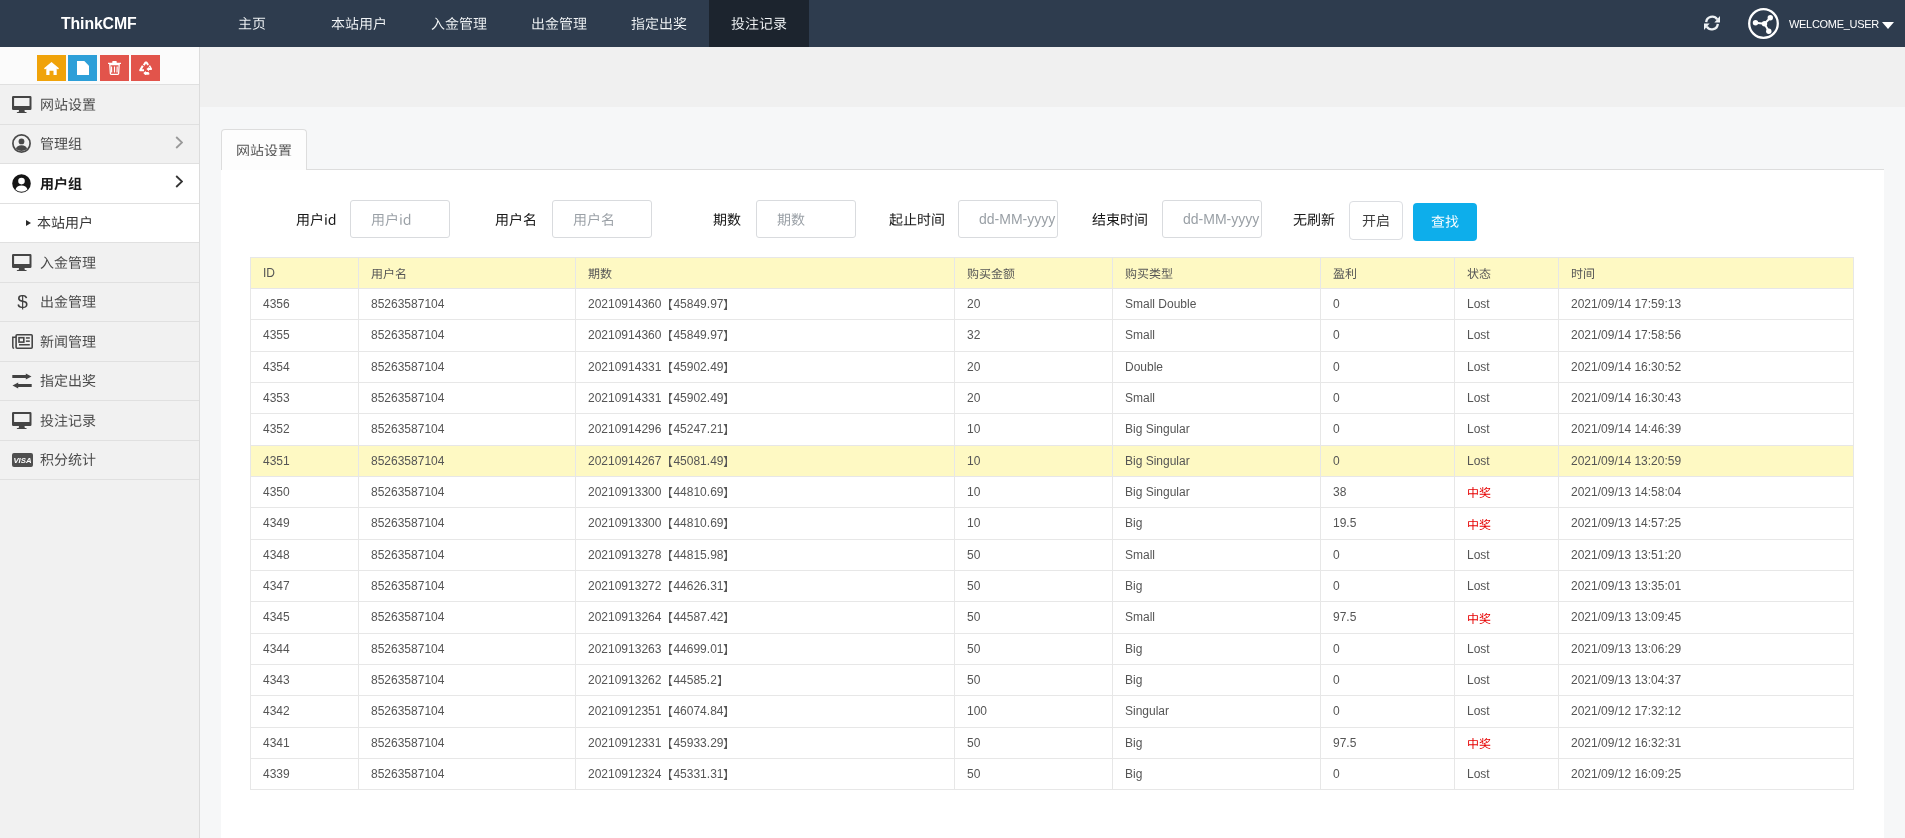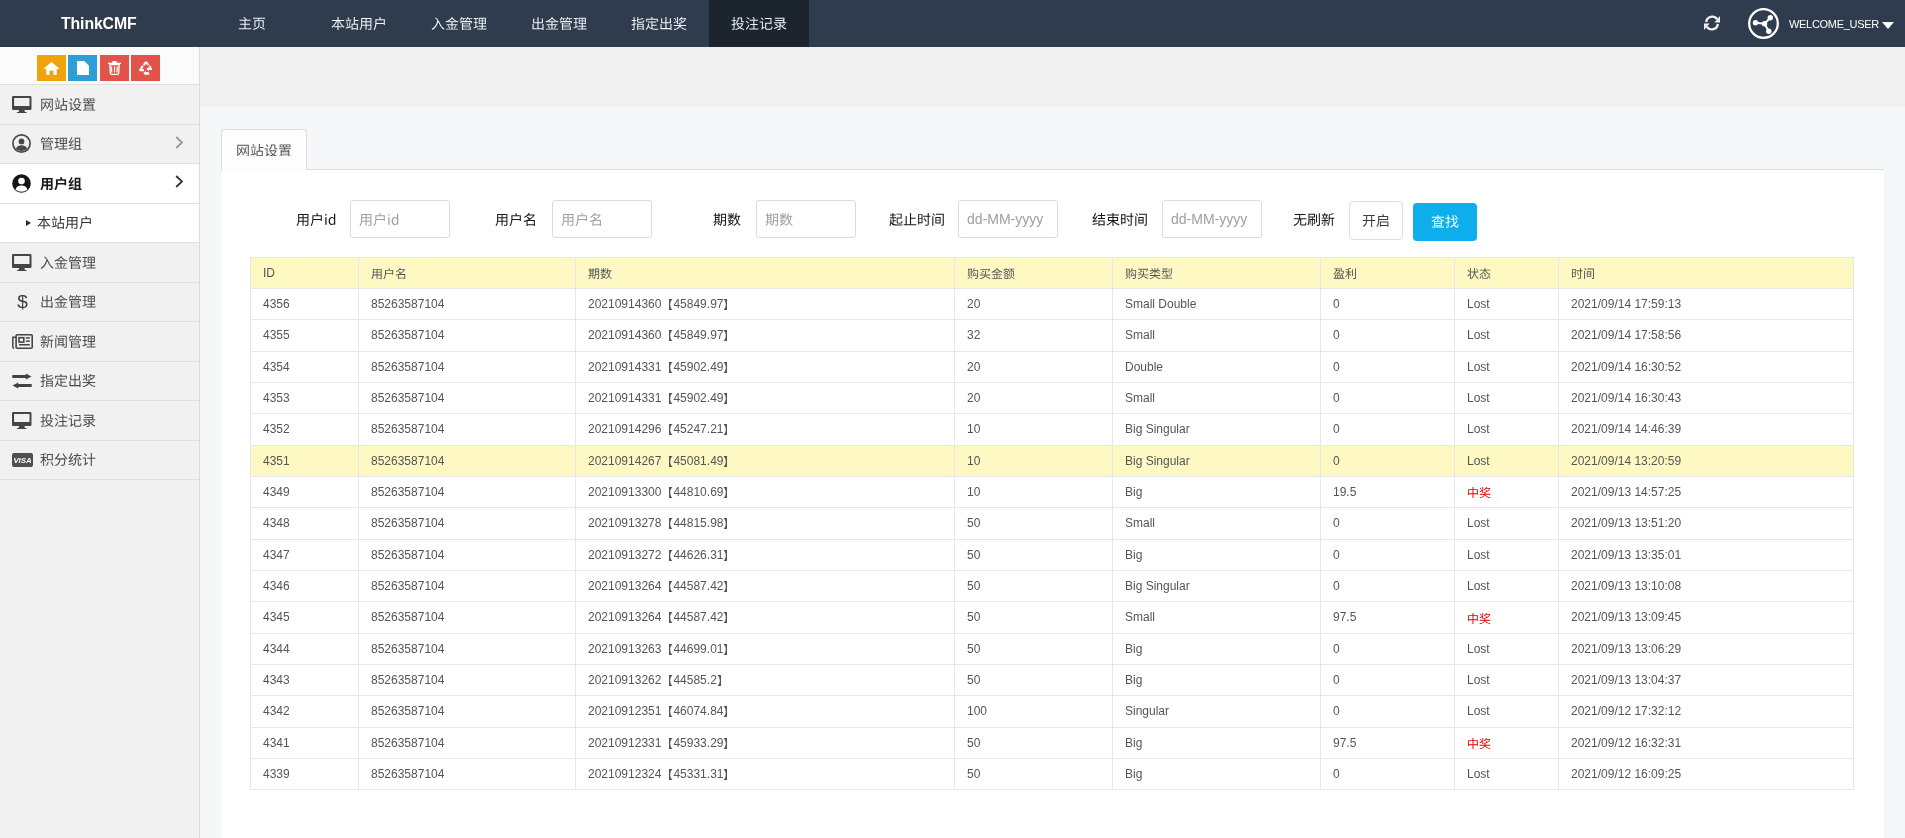--- a/index.html
+++ b/index.html
@@ -9,21 +9,21 @@
 #btnstrip{position:absolute;left:0;top:0;width:199px;height:38px;background:#fbfbfb;border-bottom:1px solid #e0e0e0}
 .sqbtn{position:absolute;top:8px;width:29px;height:26px;display:flex;align-items:center;justify-content:center}
 .mrow{position:relative;width:199px;display:flex;align-items:center;padding-left:12px;border-bottom:1px solid #e0e0e0}
 .mrow .ic{width:21px;height:19px;margin-right:7px;display:flex;align-items:center}
 .mrow .chev{position:absolute;left:175px}
 .mwhite{background:#fff}
 #headstrip{position:absolute;left:200px;top:47px;width:1705px;height:60px;background:#f0f0f0}
 #panel{position:absolute;left:221px;top:170px;width:1663px;height:668px;background:#fff}
 #tab{position:absolute;left:221px;top:129px;width:86px;height:41px;background:#fdfdfd;border:1px solid #ddd;border-bottom:none;border-radius:4px 4px 0 0;display:flex;align-items:center;justify-content:center}
 #tabline{position:absolute;left:307px;top:169px;width:1577px;height:1px;background:#ddd}
-.inp{position:absolute;top:200px;width:100px;height:38px;background:#fff;border:1px solid #d9dbde;border-radius:3px;display:flex;align-items:center;padding-left:8px;font-size:14px;color:#9aa0a6}
+.inp{position:absolute;top:200px;width:100px;height:38px;background:#fff;border:1px solid #d9dbde;border-radius:3px;display:flex;align-items:center;padding-left:20px;font-size:14px;color:#9aa0a6}
 table{border-collapse:collapse;table-layout:fixed;width:1604px;font-size:12px;color:#555}
 th,td{border:1px solid #e7e7e7;height:31.33px;padding:0 0 0 12px;text-align:left;font-weight:normal;overflow:hidden;white-space:nowrap}
 th{background:#fef9c3;height:31px}
 </style></head><body>
 <svg width="0" height="0" style="position:absolute">
     <defs>
       <path id="B6237" d="M270 587H744V430H270V472ZM419 825C436 787 456 736 468 699H144V472C144 326 134 118 26 -24C55 -37 109 -75 132 -97C217 14 251 175 264 318H744V266H867V699H536L596 716C584 755 561 812 539 855Z"></path>
       <path id="B7528" d="M142 783V424C142 283 133 104 23 -17C50 -32 99 -73 118 -95C190 -17 227 93 244 203H450V-77H571V203H782V53C782 35 775 29 757 29C738 29 672 28 615 31C631 0 650 -52 654 -84C745 -85 806 -82 847 -63C888 -45 902 -12 902 52V783ZM260 668H450V552H260ZM782 668V552H571V668ZM260 440H450V316H257C259 354 260 390 260 423ZM782 440V316H571V440Z"></path>
       <path id="B7ec4" d="M45 78 66 -36C163 -10 286 22 404 55L391 154C264 125 132 94 45 78ZM475 800V37H387V-71H967V37H887V800ZM589 37V188H768V37ZM589 441H768V293H589ZM589 548V692H768V548ZM70 413C86 421 111 428 208 439C172 388 140 350 124 333C91 297 68 275 43 269C55 241 72 191 77 169C104 184 146 196 407 246C405 269 406 313 410 343L232 313C302 394 371 489 427 583L335 642C317 607 297 572 276 539L177 531C235 612 291 710 331 803L224 854C186 736 116 610 94 579C71 546 54 525 33 520C46 490 64 435 70 413Z"></path>
       <path id="R0064" d="M277 -13C342 -13 400 22 442 64H445L453 0H528V796H436V587L441 494C393 533 352 557 288 557C164 557 53 447 53 271C53 90 141 -13 277 -13ZM297 64C202 64 147 141 147 272C147 396 217 480 304 480C349 480 391 464 436 423V138C391 88 347 64 297 64Z"></path>
@@ -687,20 +687,42 @@
                 <use href="#s_rb"></use>
               </g>
             </svg></td>
           <td>10</td>
           <td>Big Singular</td>
           <td>0</td>
           <td>Lost</td>
           <td>2021/09/14 13:20:59</td>
         </tr>
         <tr>
+          <td>4350</td>
+          <td>85263587104</td>
+          <td>20210913300<svg width="12.0" height="11.2" style="vertical-align:-2px">
+              <g transform="translate(0,10.15) scale(0.01200,-0.01200)" fill="#555">
+                <use href="#s_lb"></use>
+              </g>
+            </svg>44810.69<svg width="12.0" height="11.2" style="vertical-align:-2px">
+              <g transform="translate(0,10.15) scale(0.01200,-0.01200)" fill="#555">
+                <use href="#s_rb"></use>
+              </g>
+            </svg></td>
+          <td>10</td>
+          <td>Big Singular</td>
+          <td>38</td>
+          <td><svg width="24.0" height="11.1" style="vertical-align:middle">
+              <g transform="translate(0,10.12) scale(0.01200,-0.01200)" fill="#e60000">
+                <use href="#s_zj"></use>
+              </g>
+            </svg></td>
+          <td>2021/09/13 14:58:04</td>
+        </tr>
+        <tr>
           <td>4349</td>
           <td>85263587104</td>
           <td>20210913300<svg width="12.0" height="11.2" style="vertical-align:-2px">
               <g transform="translate(0,10.15) scale(0.01200,-0.01200)" fill="#555">
                 <use href="#s_lb"></use>
               </g>
             </svg>44810.69<svg width="12.0" height="11.2" style="vertical-align:-2px">
               <g transform="translate(0,10.15) scale(0.01200,-0.01200)" fill="#555">
                 <use href="#s_rb"></use>
               </g>
@@ -745,38 +767,20 @@
                 <use href="#s_rb"></use>
               </g>
             </svg></td>
           <td>50</td>
           <td>Big</td>
           <td>0</td>
           <td>Lost</td>
           <td>2021/09/13 13:35:01</td>
         </tr>
         <tr>
-          <td>4346</td>
-          <td>85263587104</td>
-          <td>20210913264<svg width="12.0" height="11.2" style="vertical-align:-2px">
-              <g transform="translate(0,10.15) scale(0.01200,-0.01200)" fill="#555">
-                <use href="#s_lb"></use>
-              </g>
-            </svg>44587.42<svg width="12.0" height="11.2" style="vertical-align:-2px">
-              <g transform="translate(0,10.15) scale(0.01200,-0.01200)" fill="#555">
-                <use href="#s_rb"></use>
-              </g>
-            </svg></td>
-          <td>50</td>
-          <td>Big Singular</td>
-          <td>0</td>
-          <td>Lost</td>
-          <td>2021/09/13 13:10:08</td>
-        </tr>
-        <tr>
           <td>4345</td>
           <td>85263587104</td>
           <td>20210913264<svg width="12.0" height="11.2" style="vertical-align:-2px">
               <g transform="translate(0,10.15) scale(0.01200,-0.01200)" fill="#555">
                 <use href="#s_lb"></use>
               </g>
             </svg>44587.42<svg width="12.0" height="11.2" style="vertical-align:-2px">
               <g transform="translate(0,10.15) scale(0.01200,-0.01200)" fill="#555">
                 <use href="#s_rb"></use>
               </g>

